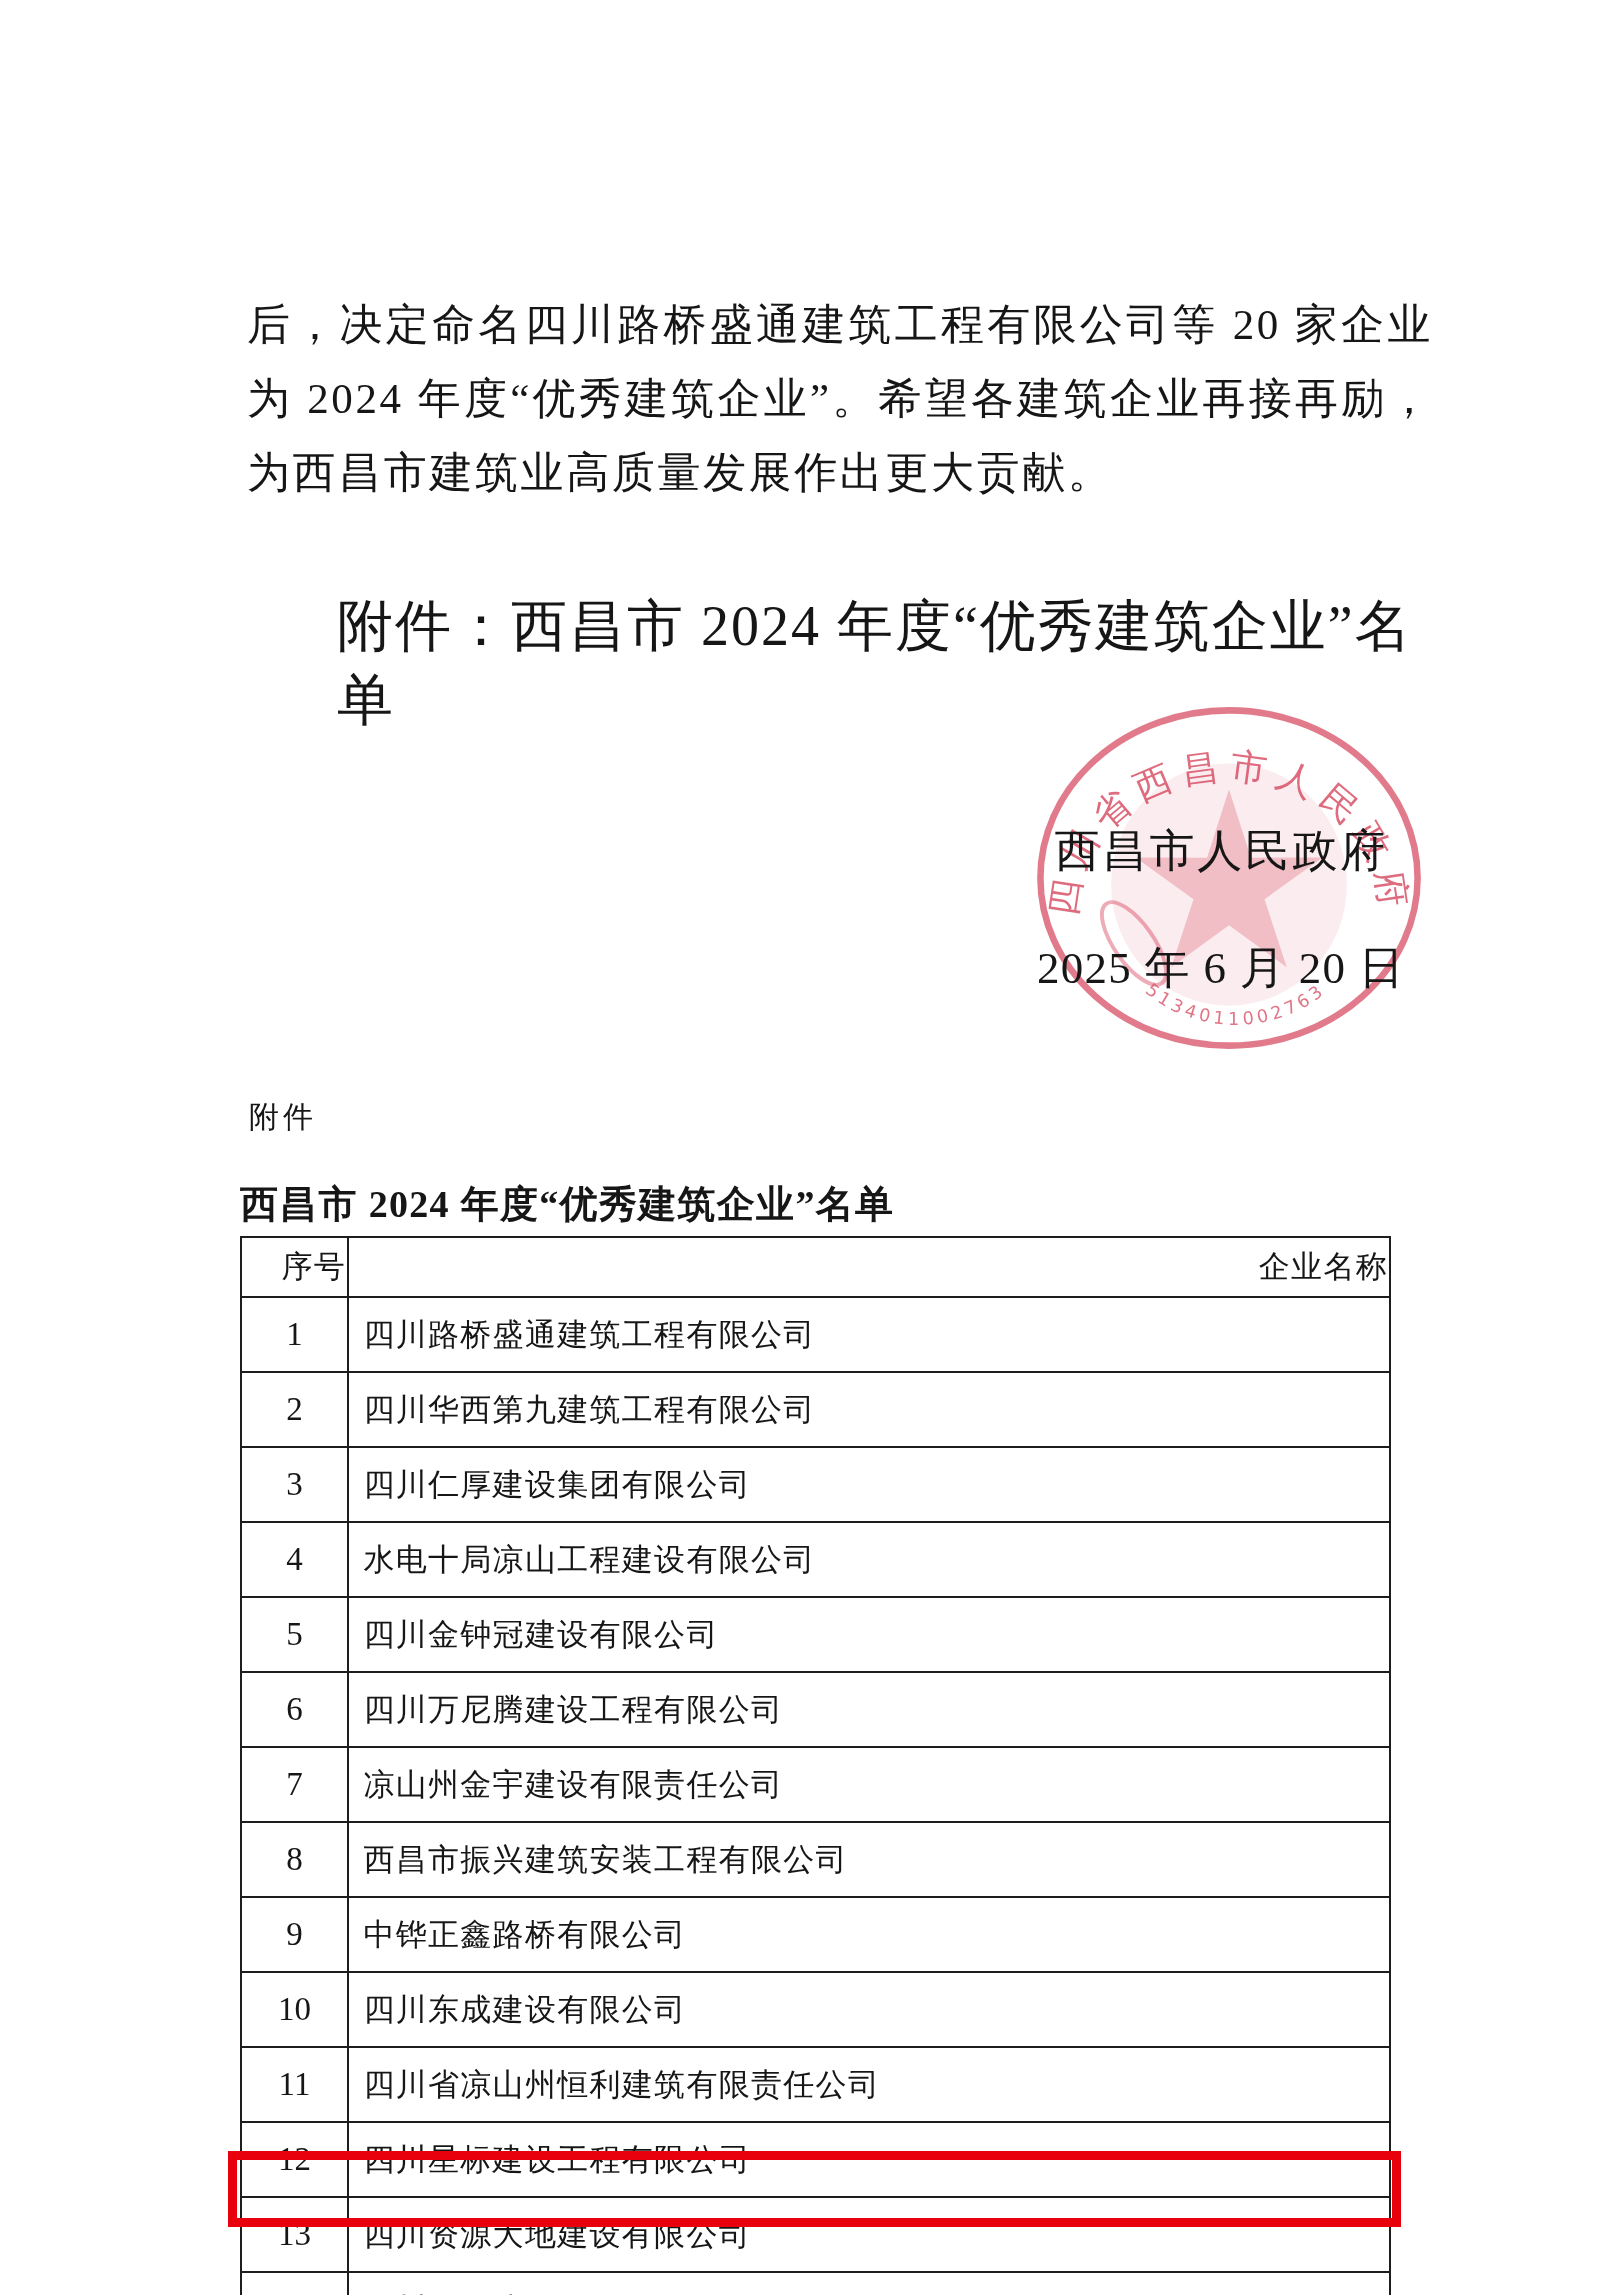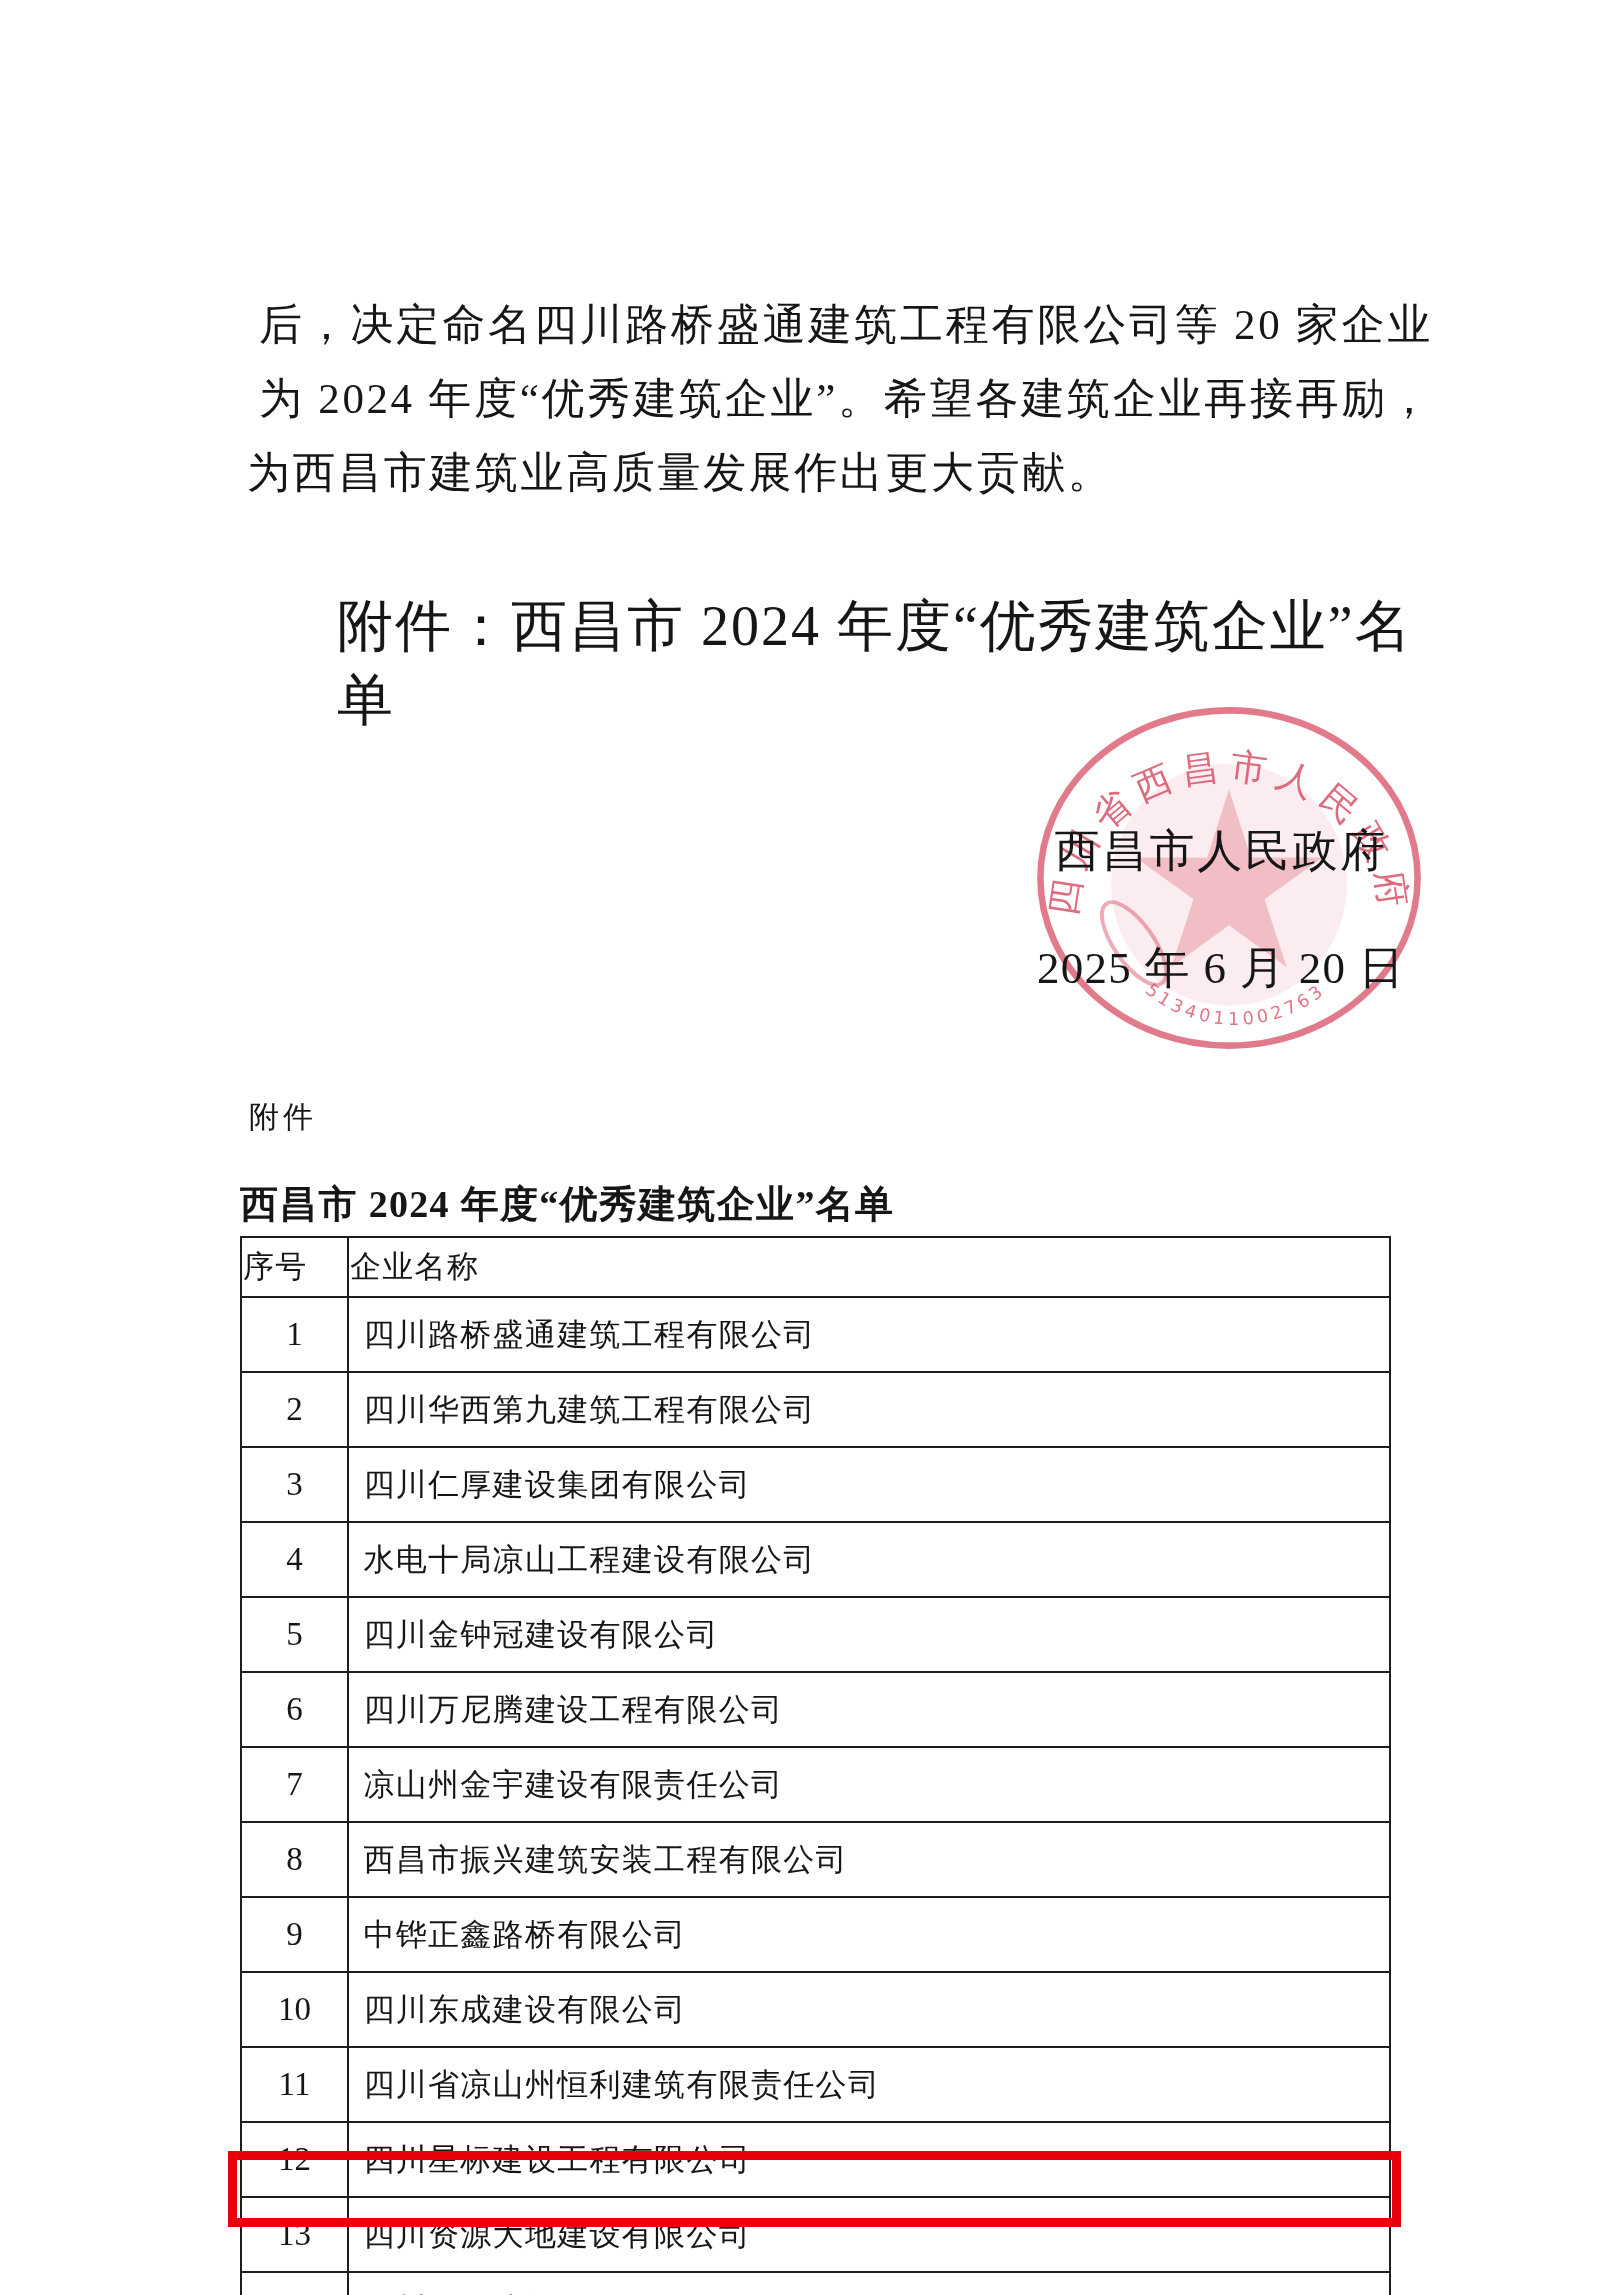--- a/index.html
+++ b/index.html
@@ -15,21 +15,21 @@
     background:#ffffff;
     overflow:hidden;
     font-family:"Liberation Serif","DejaVu Serif",serif;
     color:var(--ink);
   }
   
   .para{
     position:absolute;left:247px;top:288px;width:1186px;
     font-size:43px;line-height:74px;letter-spacing:2.6px;
   }
-  .para .jline{text-align:justify;text-align-last:justify;margin-left:12px;}
+  .para .jline{text-align:justify;text-align-last:justify;}
   .para .lline{text-align:left;}
   
   .attach-line{
     position:absolute;left:247px;top:589px;width:1186px;
     font-size:56px;line-height:74px;letter-spacing:2px;
     padding-left:90px;box-sizing:border-box;
   }
   
   .seal-svg{position:absolute;left:1026px;top:688px;z-index:1;}
   .seal-ring{fill:none;stroke:var(--seal);stroke-width:10;opacity:.72;}
@@ -58,21 +58,21 @@
   .table-wrap{position:absolute;left:240px;top:1236px;}
   table.company-table{
     border-collapse:collapse;table-layout:fixed;width:1151px;
     font-size:31px;color:var(--ink);
   }
   .company-table th,.company-table td{
     border:2px solid var(--line);
     overflow:hidden;white-space:nowrap;
   }
   .company-table col.c-no{width:107px;}
-  .company-table th{font-weight:400;height:56px;text-align:left;letter-spacing:1.3px;}
+  .company-table th{font-weight:400;height:56px;text-align:right;letter-spacing:1.3px;}
   .company-table td{height:71px;}
   .company-table td.col-no{text-align:center;font-size:33px;}
   .company-table td.col-name{text-align:left;padding-left:14.4px;letter-spacing:1.3px;margin-top:39px;}
   
   .highlight-box{
     position:absolute;left:228px;top:2151px;width:1173px;height:76px;
     box-sizing:border-box;border:9.2px solid var(--hl);
     z-index:5;pointer-events:none;background:transparent;
   }
 </style>

